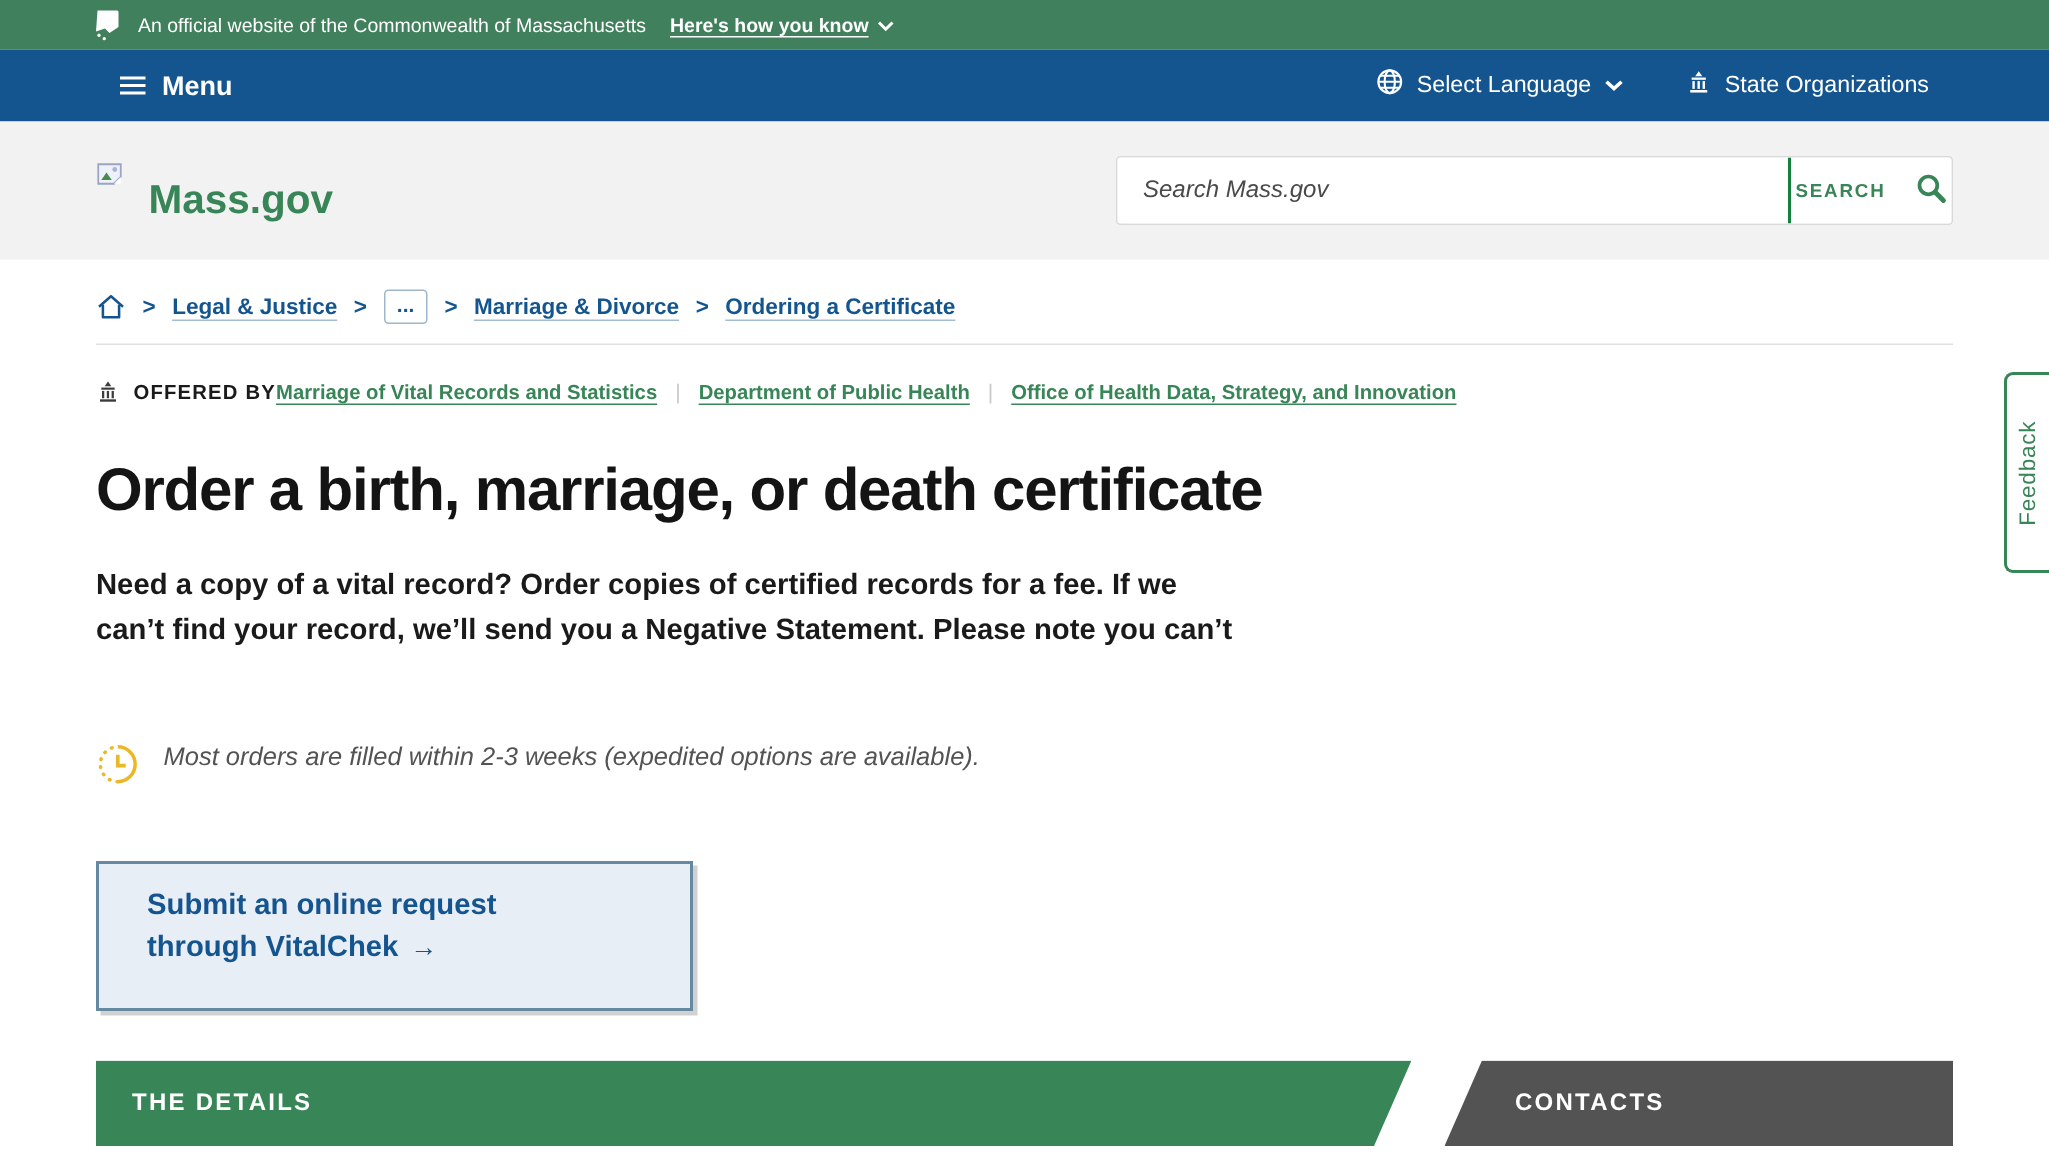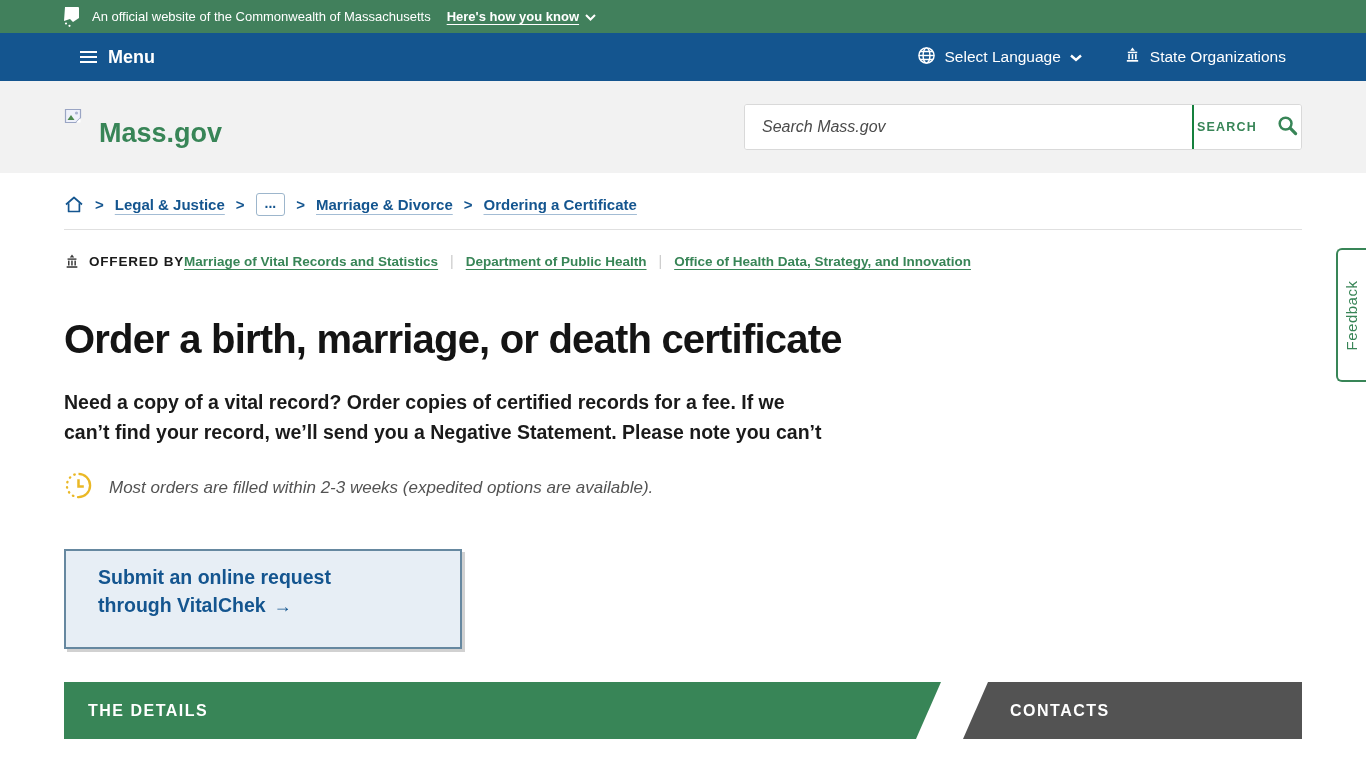--- a/index.html
+++ b/index.html
@@ -48,24 +48,24 @@
   .crumb-ellipsis{border:1.5px solid #9db6cc;border-radius:3px;background:#fff;color:var(--navy);
     font-weight:700;font-size:14px;padding:2px 8px 5px;line-height:1;cursor:pointer;font-family:inherit;}
   .bc-divider{border-bottom:1px solid var(--divider);margin-top:13px;}
 
   .offered{margin-top:23px;display:flex;align-items:center;font-size:13.5px;}
   .offered .cap{margin-right:9px;color:#3c3c3c;display:flex;}
   .offered-label{font-weight:700;letter-spacing:.8px;color:#1a1a1a;}
   .offered-link{color:var(--green);font-weight:700;text-decoration:underline;text-underline-offset:3px;cursor:pointer;}
   .offered-div{color:#c9c9c9;margin:0 12px;font-size:14px;}
 
-  .page-title{margin-top:48px;font-size:40px;font-weight:700;color:var(--dark-text);letter-spacing:-.8px;}
+  .page-title{margin-top:36px;font-size:40px;font-weight:700;color:var(--dark-text);letter-spacing:-.8px;}
   .lead{margin-top:25px;font-size:19.5px;font-weight:700;color:#1a1a1a;line-height:30px;}
 
-  .note{margin-top:24px;display:flex;align-items:center;gap:16px;}
+  .note{margin-top:60px;display:flex;align-items:flex-start;gap:16px;}
   .note-text{font-style:italic;color:var(--muted-text);font-size:17px;}
 
   .cta{margin-top:45px;width:398px;min-height:100px;background:var(--cta-bg);
     border:2px solid var(--cta-border);box-shadow:3px 3px 0 rgba(0,0,0,.18);
     padding:10px 20px 25px 32px;cursor:pointer;display:block;text-align:left;font-family:inherit;}
   .cta-text{color:var(--navy);font-weight:700;font-size:19.5px;line-height:28px;}
   .cta-arrow{color:var(--navy);font-weight:700;font-size:18px;margin-left:8px;}
 
   .tabs{margin-top:33px;position:relative;height:57px;}
   .tab-details{position:absolute;left:0;top:0;bottom:0;width:877px;background:var(--green);border:none;

